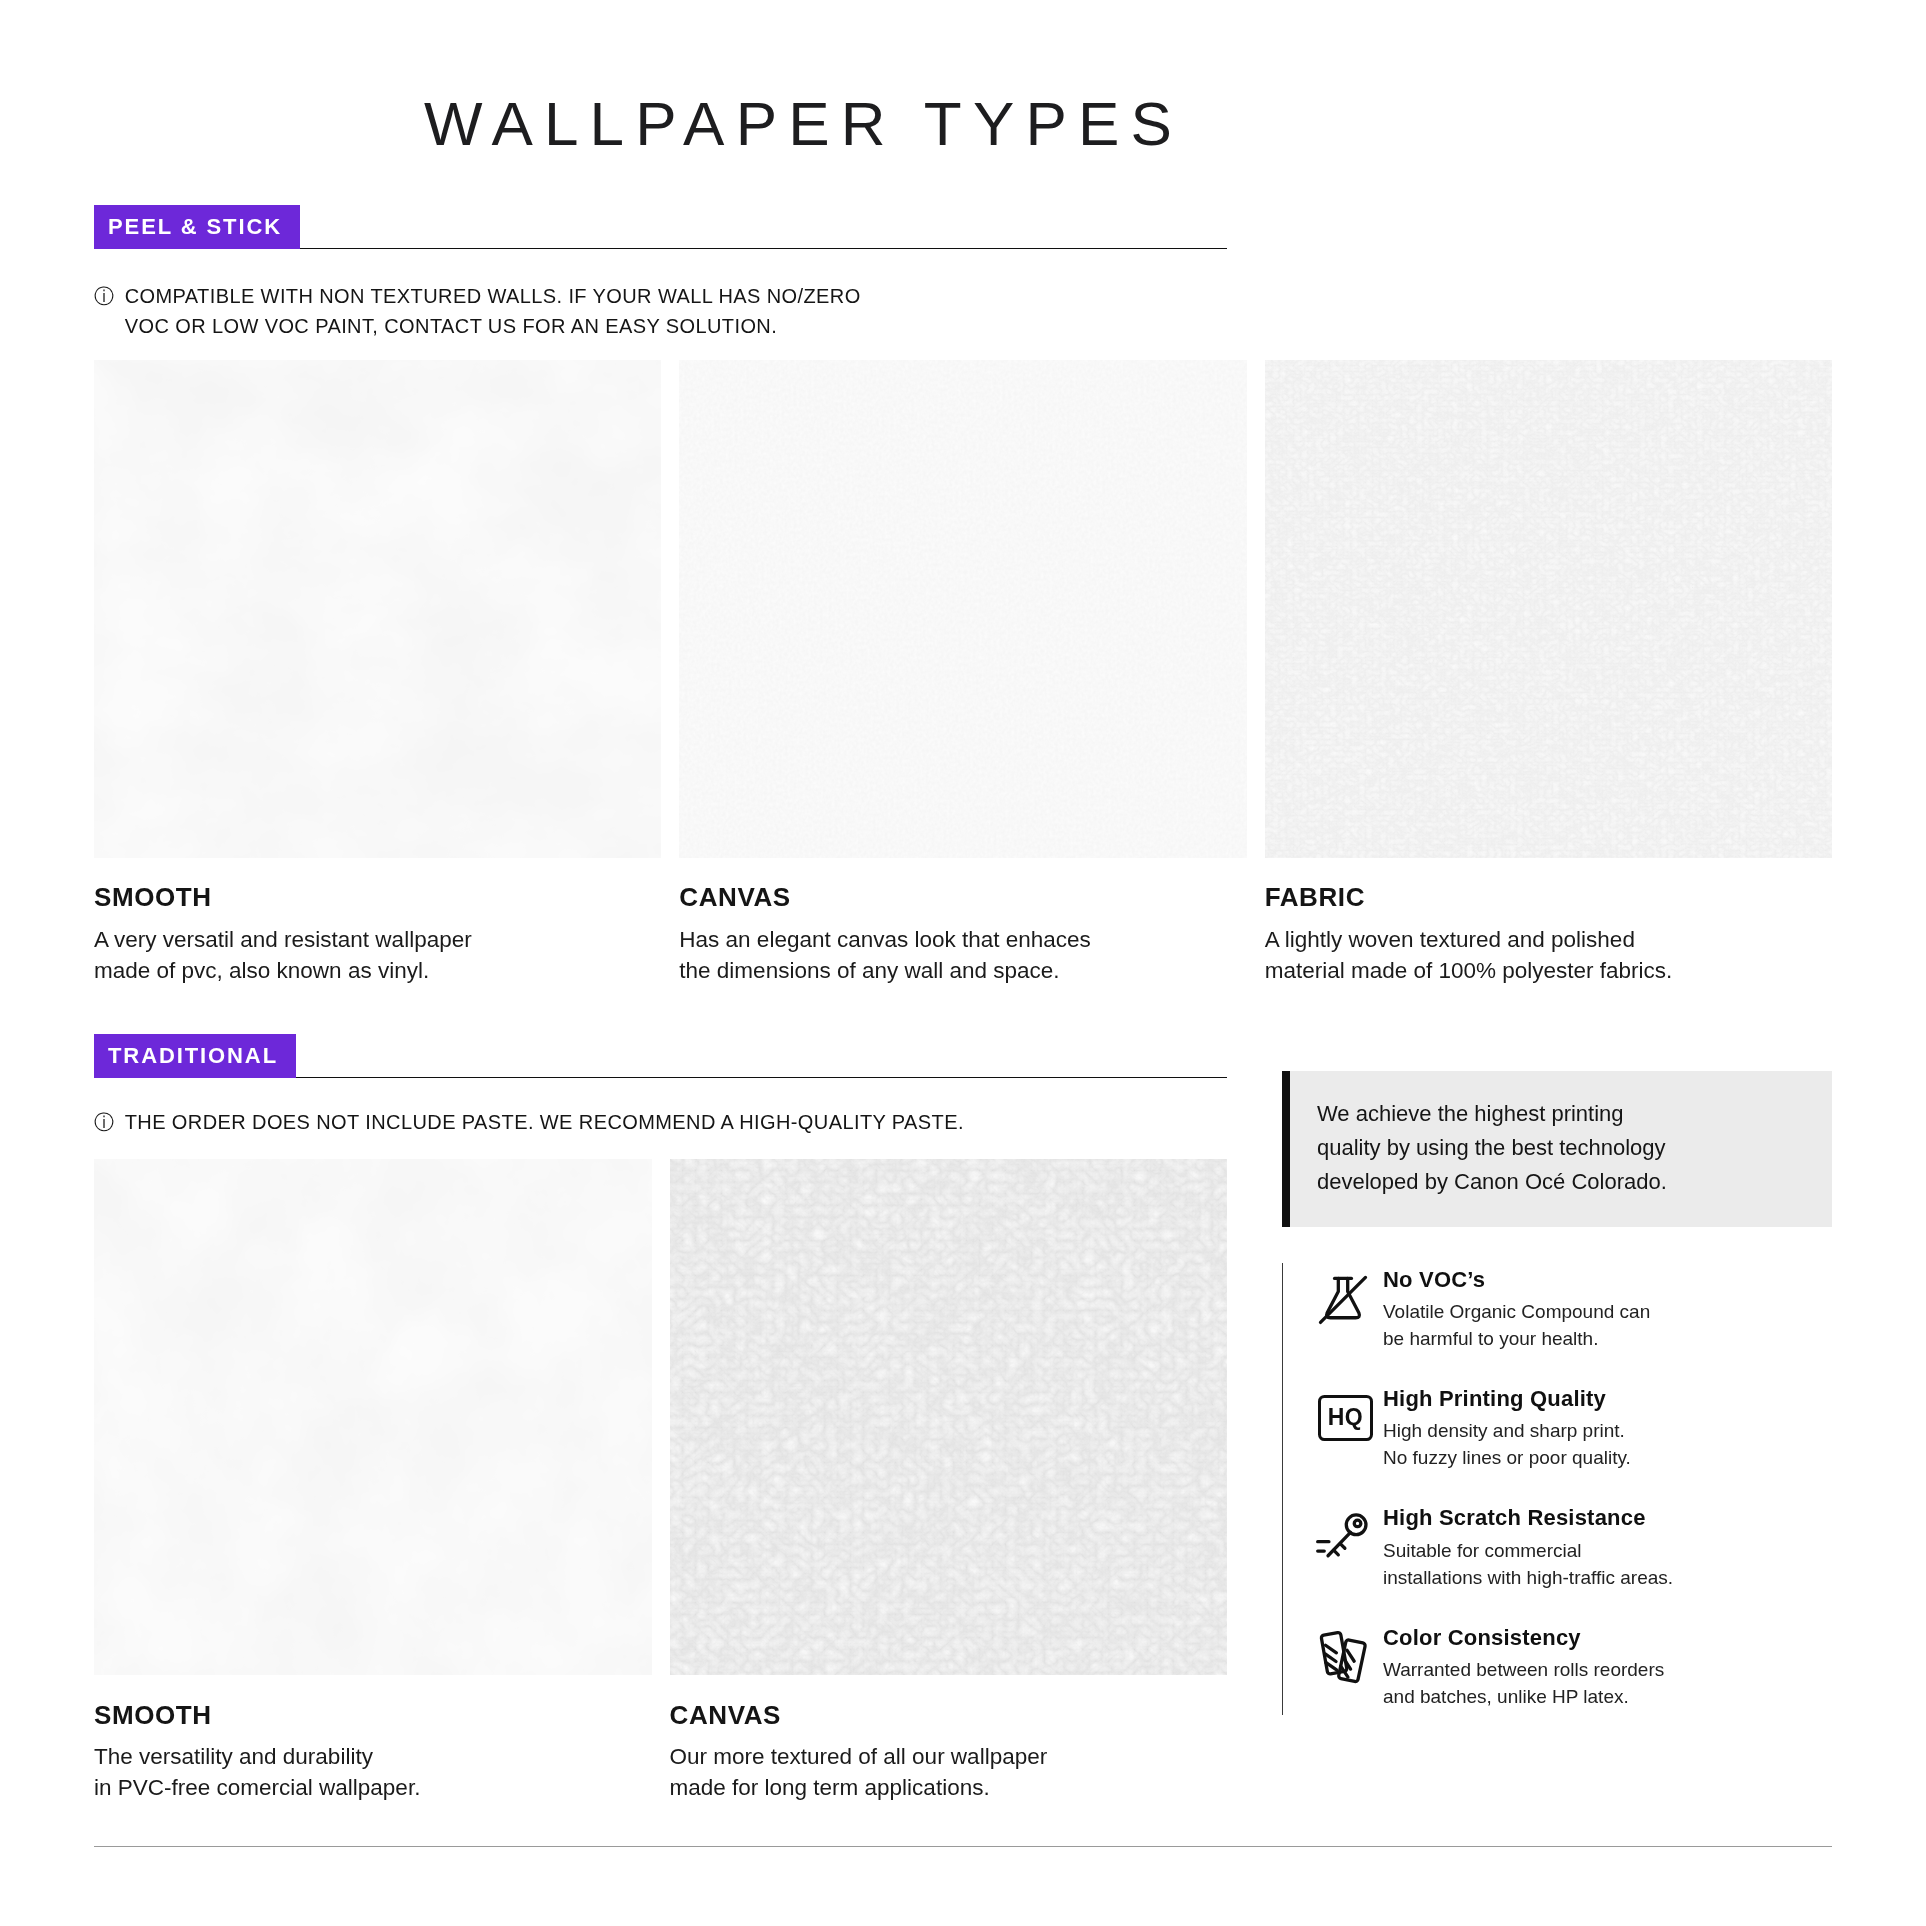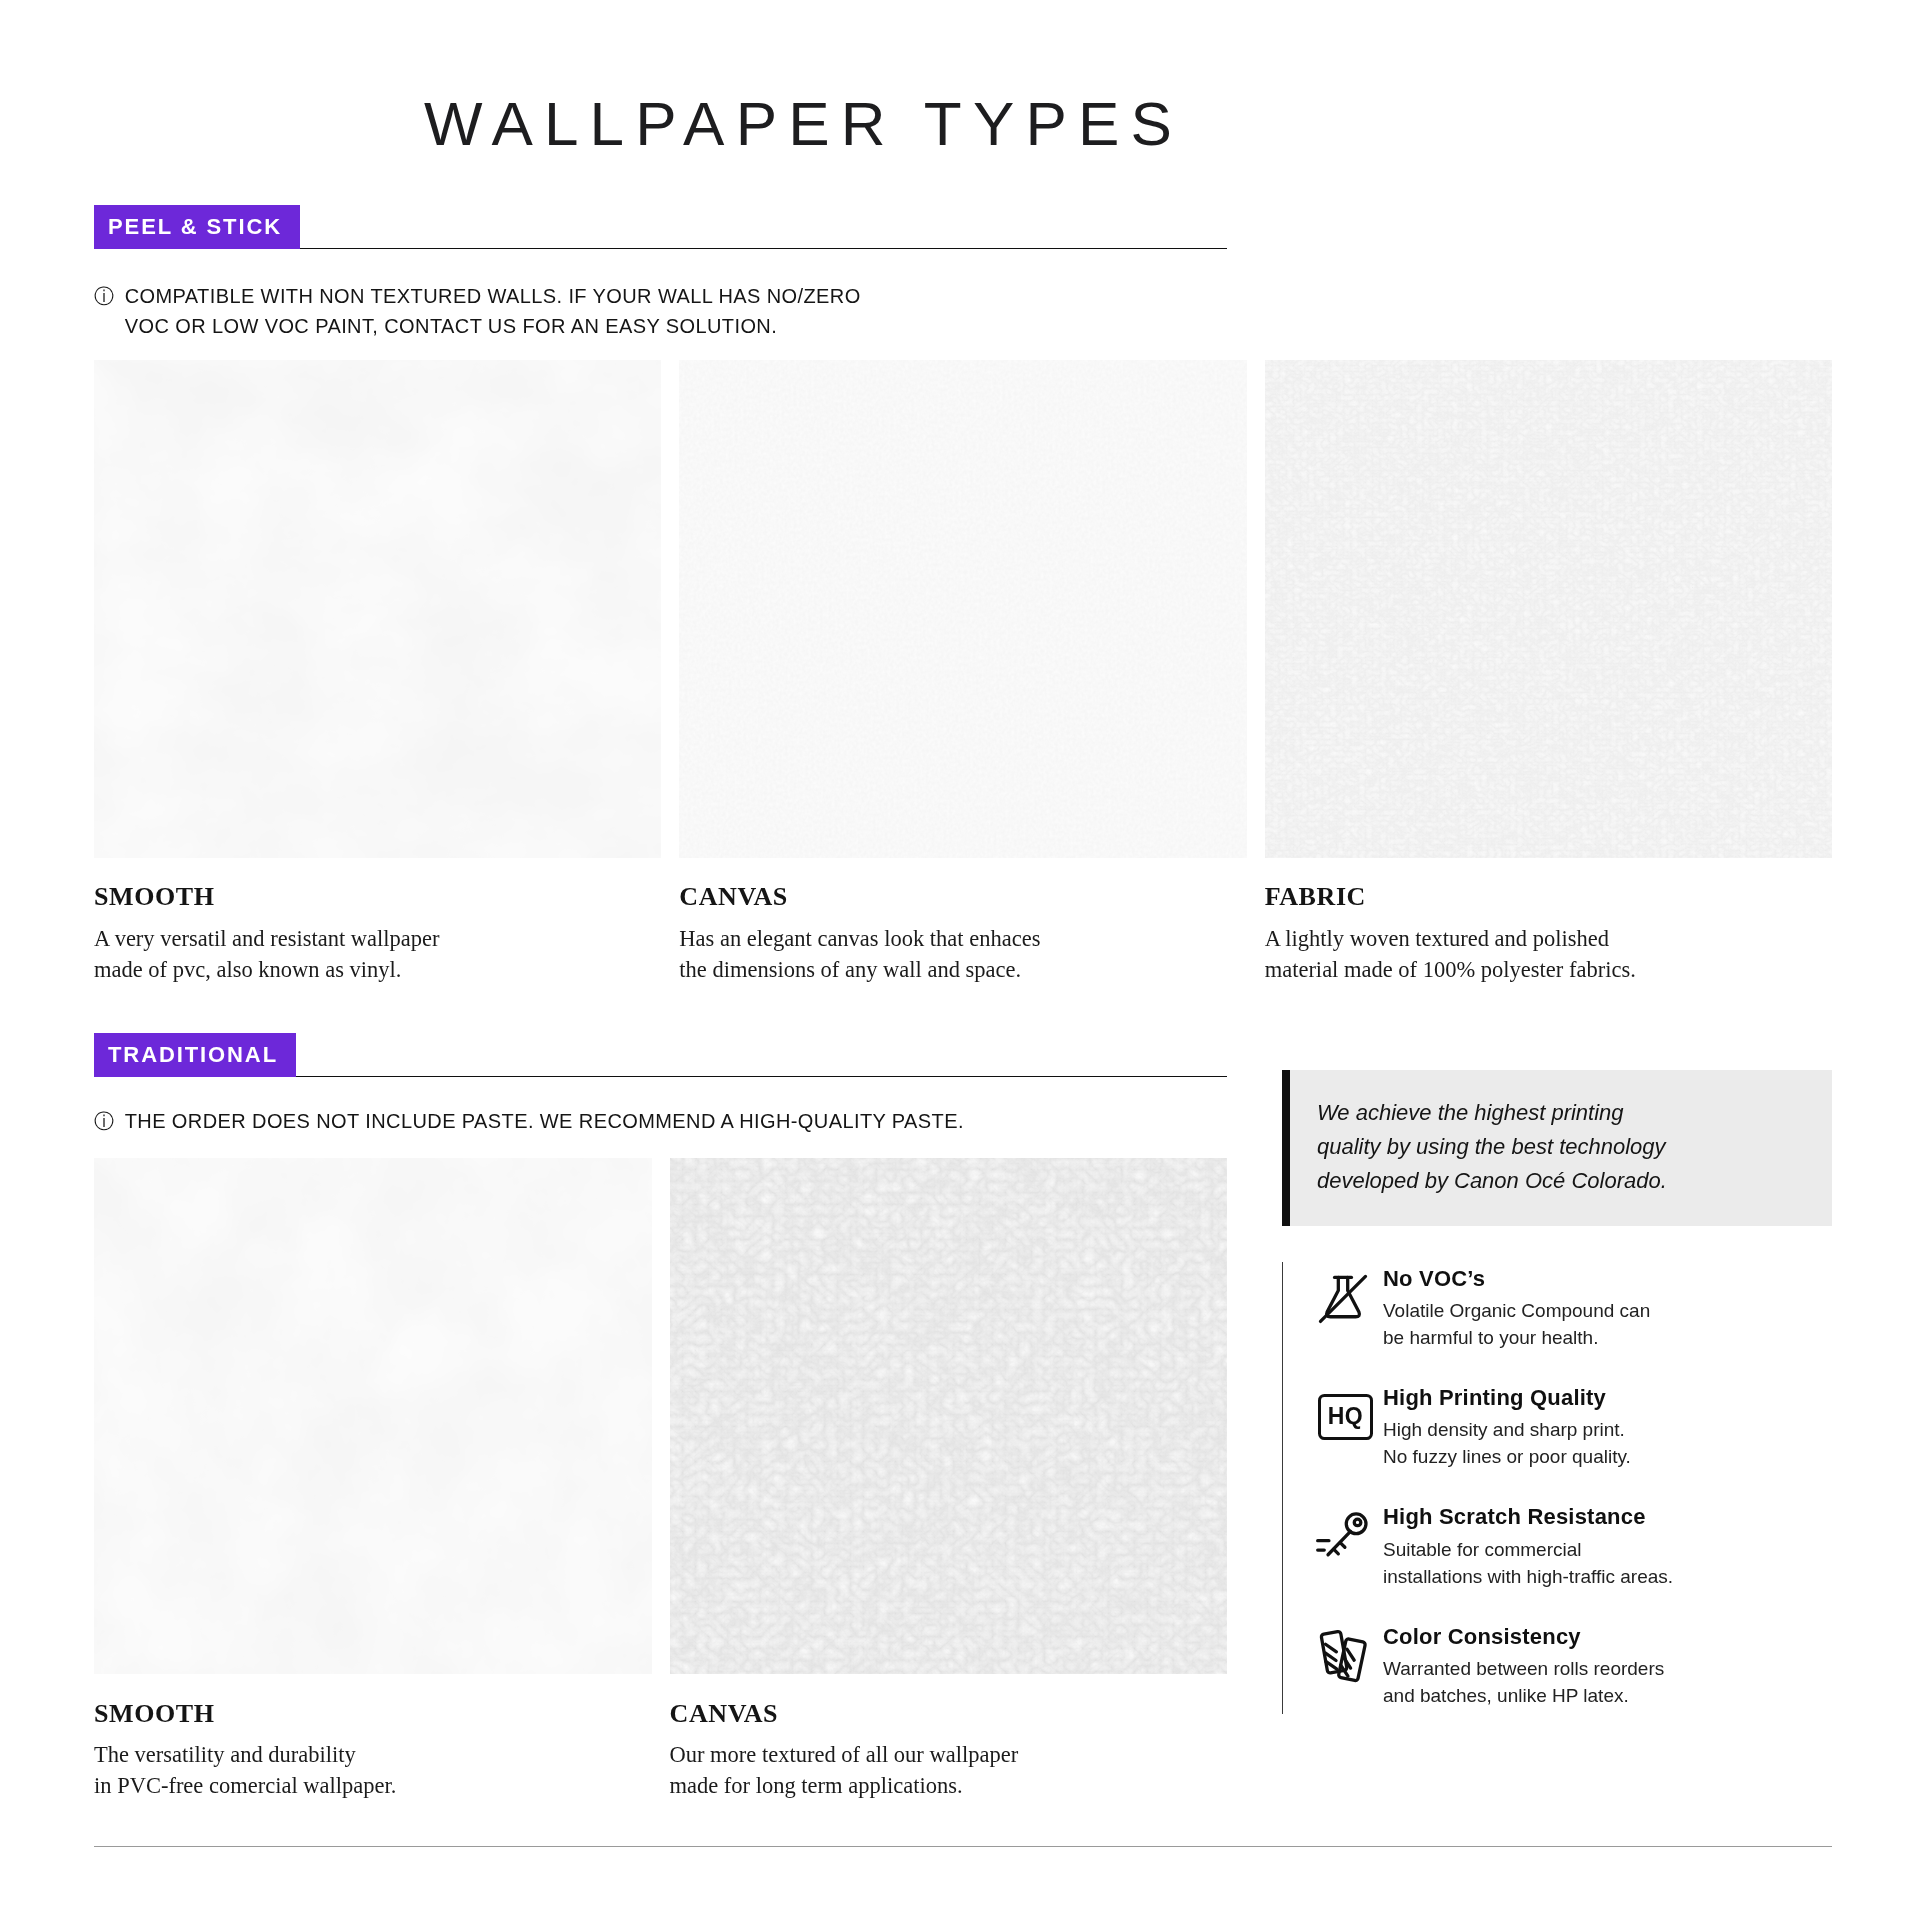--- a/index.html
+++ b/index.html
@@ -17,21 +17,21 @@
   .tag {
     background:#6d28d9; color:#fff; font-size:22px; font-weight:700;
     letter-spacing:1.9px; padding:9px 18px 9px 14px; white-space:nowrap;
   }
   .rule { flex:1; height:0; border-bottom:1.9px solid #101010; }
 
   .note { display:flex; gap:10.3px; margin-top:32px; font-size:20px; letter-spacing:0.4px; line-height:1.5; color:#151515; }
   .note .info { font-size:20px; line-height:1.5; }
   .note .line { display:block; }
 
-  .swatch-row { display:grid; gap:18px; margin-top:19px; width:100%;font-family:Liberation Serif, serif; }
+  .swatch-row { display:grid; gap:18px; margin-top:19px; width:100%; }
   .three { grid-template-columns:repeat(3,1fr); }
   .two { grid-template-columns:repeat(2,1fr); }
 
   .swatch { height:498px; background:#f3f3f3; overflow:hidden; }
   .swatch.tall { height:516px; }
   .swatch svg { width:100%; height:100%; display:block; }
 
   .card figcaption { margin-top:24.4px; }
   .sw-name { font-size:26px; font-weight:700; letter-spacing:0.6px; color:#151515; }
   .sw-desc { margin-top:10.3px; font-size:22.5px; line-height:1.38; color:#1b1b1b; }
@@ -40,21 +40,21 @@
   .bottom-grid { display:grid; grid-template-columns:1133px 550px; gap:55px; margin-top:48px; align-items:start; }
   .left-col .rule-row { width:100%; margin-top:0; }
   .left-col .note { margin-top:29.5px; }
   .left-col .swatch-row { margin-top:22px; }
 
   .right-col { padding-top:37px; }
   .quality-box {
     background:#ebebeb; border-left:8.3px solid #101010;
     padding:26px 26px 27px 27px; font-size:22px; line-height:1.56; color:#151515;
   }
-  .quality-box .line { display:block;font-style:italic; }
+  .quality-box .line { display:block; }
 
   .features { margin-top:36px; border-left:1.9px solid #3a3a3a; padding:3.9px 0 3.9px 26px; }
   .feature { display:flex; gap:10px; margin-bottom:33px; align-items:flex-start; }
   .feature:last-child { margin-bottom:0; }
   .f-icon { flex:0 0 64px; width:64px; height:64px; display:flex; align-items:center; justify-content:flex-end; }
   .f-icon svg { width:60px; height:60px; }
   .hq-box {
     width:55px; height:46px; border:3.9px solid #101010; border-radius:6.4px;
     display:flex; align-items:center; justify-content:center;
     font-size:23px; font-weight:800; letter-spacing:0.6px; color:#101010;

